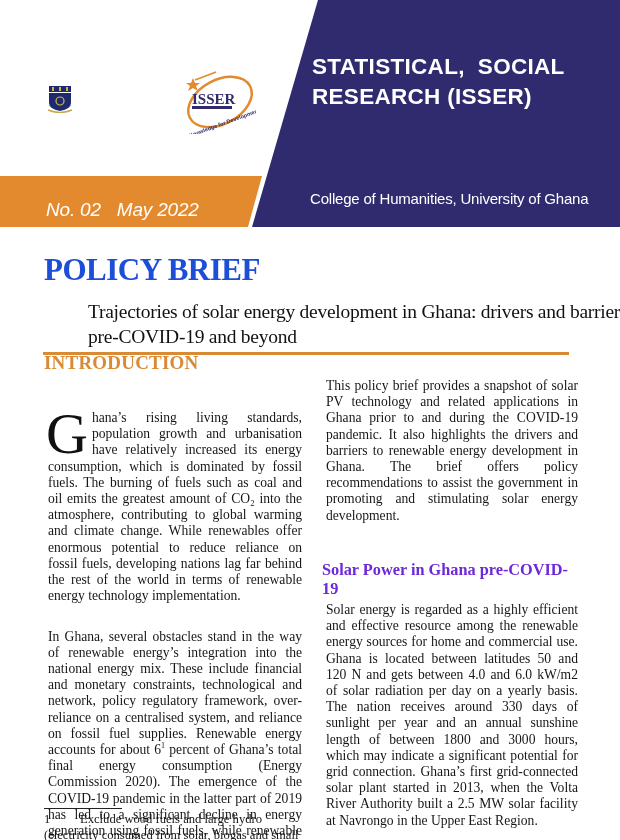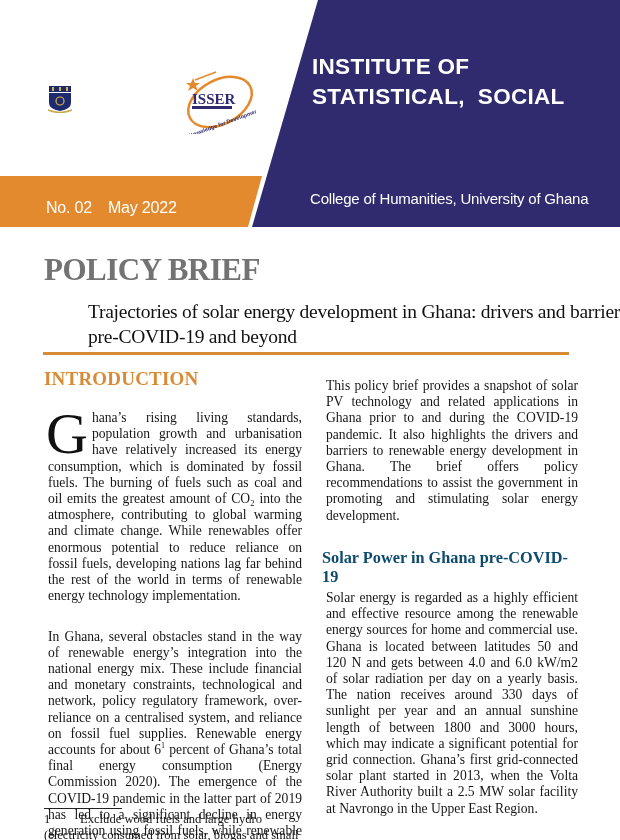--- a/index.html
+++ b/index.html
@@ -1,38 +1,38 @@
 <!DOCTYPE html>
 <html><head>
 <meta charset="utf-8">
 <style>
   html, body { margin:0; padding:0; }
   body { width:620px; height:840px; position:relative; overflow:hidden; background:#ffffff; font-family:"Liberation Serif", serif; color:#1a1a1a; }
   .blue-panel { position:absolute; left:0; top:0; width:620px; height:227px; background:#2f2b6e; clip-path:polygon(318px 0, 620px 0, 620px 227px, 252px 227px); }
   .orange-bar { position:absolute; left:0; top:176px; width:620px; height:51px; background:#e48a2e; clip-path:polygon(0 0, 262px 0, 248px 51px, 0 51px); }
-  .issue { position:absolute; left:46px; top:199px; font-family:"Liberation Sans", sans-serif; font-size:16px; color:#ffffff; white-space:pre; letter-spacing:-0.2px; }
+  .issue { position:absolute; left:46px; top:199px; font-family:"Liberation Sans", sans-serif; font-size:19px; color:#ffffff; white-space:pre; letter-spacing:-0.2px;font-style:italic; }
   .issue span { margin-right:16px; }
   .inst-title { position:absolute; left:312px; top:52px; font-family:"Liberation Sans", sans-serif; font-weight:bold; font-size:22.5px; line-height:30px; color:#ffffff; letter-spacing:0.3px; }
   .inst-title div { white-space:pre; }
   .college { position:absolute; left:310px; top:190px; font-family:"Liberation Sans", sans-serif; font-size:15px; color:#ffffff; letter-spacing:-0.2px;text-align:center; }
   .ug-logo { position:absolute; left:48px; top:85px; display:flex; align-items:center; }
   .ug-crest { width:24px; height:28px; margin-right:5px; position:relative; }
   .ug-text { font-family:"Liberation Sans", sans-serif; font-weight:bold; color:#1e2a6e; font-size:14.5px; line-height:14px; letter-spacing:-0.3px; }
   .isser-logo { position:absolute; left:180px; top:68px; width:76px; height:66px; }
-  .pb-title { position:absolute; left:44px; top:252px; font-family:"Liberation Serif", serif; font-weight:bold; font-size:31px; color:#737373; letter-spacing:-0.5px; }
+  .pb-title { position:absolute; left:44px; top:252px; font-family:"Liberation Serif", serif; font-weight:bold; font-size:31px; color:#1d4ed8; letter-spacing:-0.5px; }
   .pb-sub { position:absolute; left:44px; top:299px; width:540px; font-family:"Liberation Serif", serif; font-size:19.5px; line-height:25px; color:#111; letter-spacing:-0.25px;margin-left:44px; }
   .rule { position:absolute; left:43px; top:352px; width:526px; height:3px; background:#d88a35; }
-  .intro-h { position:absolute; left:44px; top:368px; font-family:"Liberation Serif", serif; font-weight:bold; font-size:19px; color:#d88a35; letter-spacing:0.2px; }
+  .intro-h { position:absolute; left:44px; top:352px; font-family:"Liberation Serif", serif; font-weight:bold; font-size:19px; color:#d88a35; letter-spacing:0.2px; }
   .col { position:absolute; font-family:"Liberation Serif", serif; font-size:13.6px; line-height:16.2px; text-align:justify; color:#161616; }
   .col p { margin:4px; }
   .left-col { left:44px; top:406px; width:262px; }
   .right-col { left:322px; top:374px; width:260px; }
   .dropcap { float:left; font-size:58px; line-height:44px; margin:2px 4px -2px -2px; font-family:"Liberation Serif", serif; color:#111; }
   .gap { height:16.2px; }
-  .sec-h { font-family:"Liberation Serif", serif; font-weight:bold; font-size:16.3px; line-height:19px; color:#0c4a6e; margin-top:4px; text-align:left; }
+  .sec-h { font-family:"Liberation Serif", serif; font-weight:bold; font-size:16.3px; line-height:19px; color:#6d28d9; margin-top:16px; text-align:left; }
   .fn-rule { position:absolute; left:44px; top:808px; width:78px; height:1.2px; background:#222; }
   .footnote { position:absolute; left:44px; top:812px; width:262px; font-family:"Liberation Serif", serif; font-size:12.6px; line-height:15.5px; color:#161616; }
   .footnote .fn-num { display:inline-block; width:36px; }
   sup { font-size:8px; line-height:0; vertical-align:super; }
 </style>
 </head>
 <body>
 
 <div class="blue-panel"></div>
 <div class="orange-bar"></div>
@@ -58,22 +58,22 @@
     <line x1="15" y1="12" x2="36" y2="4" stroke="#e48a2e" stroke-width="1.5"></line>
     <text x="12" y="36" font-family="Liberation Serif, serif" font-size="15" fill="#2f2b6e" font-weight="bold">ISSER</text>
     <rect x="12" y="38" width="40" height="3" fill="#2f2b6e"></rect>
     <text x="8" y="62" font-family="Liberation Sans, sans-serif" font-size="5.5" fill="#2f2b6e" font-weight="bold" transform="rotate(-20 30 60)">Knowledge for Development</text>
   </svg>
 </div>
 
 <div class="issue"><span>No. 02</span><span>May 2022</span></div>
 
 <div class="inst-title">
-  <div>INSTITUTE OF</div>
   <div>STATISTICAL,  SOCIAL</div>
+  <div>RESEARCH (ISSER)</div>
 </div>
 <div class="college">College of Humanities, University of Ghana</div>
 
 <div class="pb-title">POLICY BRIEF</div>
 <div class="pb-sub">Trajectories of solar energy development in Ghana: drivers and barriers pre-COVID-19 and beyond</div>
 <div class="rule"></div>
 
 <div class="intro-h">INTRODUCTION</div>
 
 <div class="col left-col">

